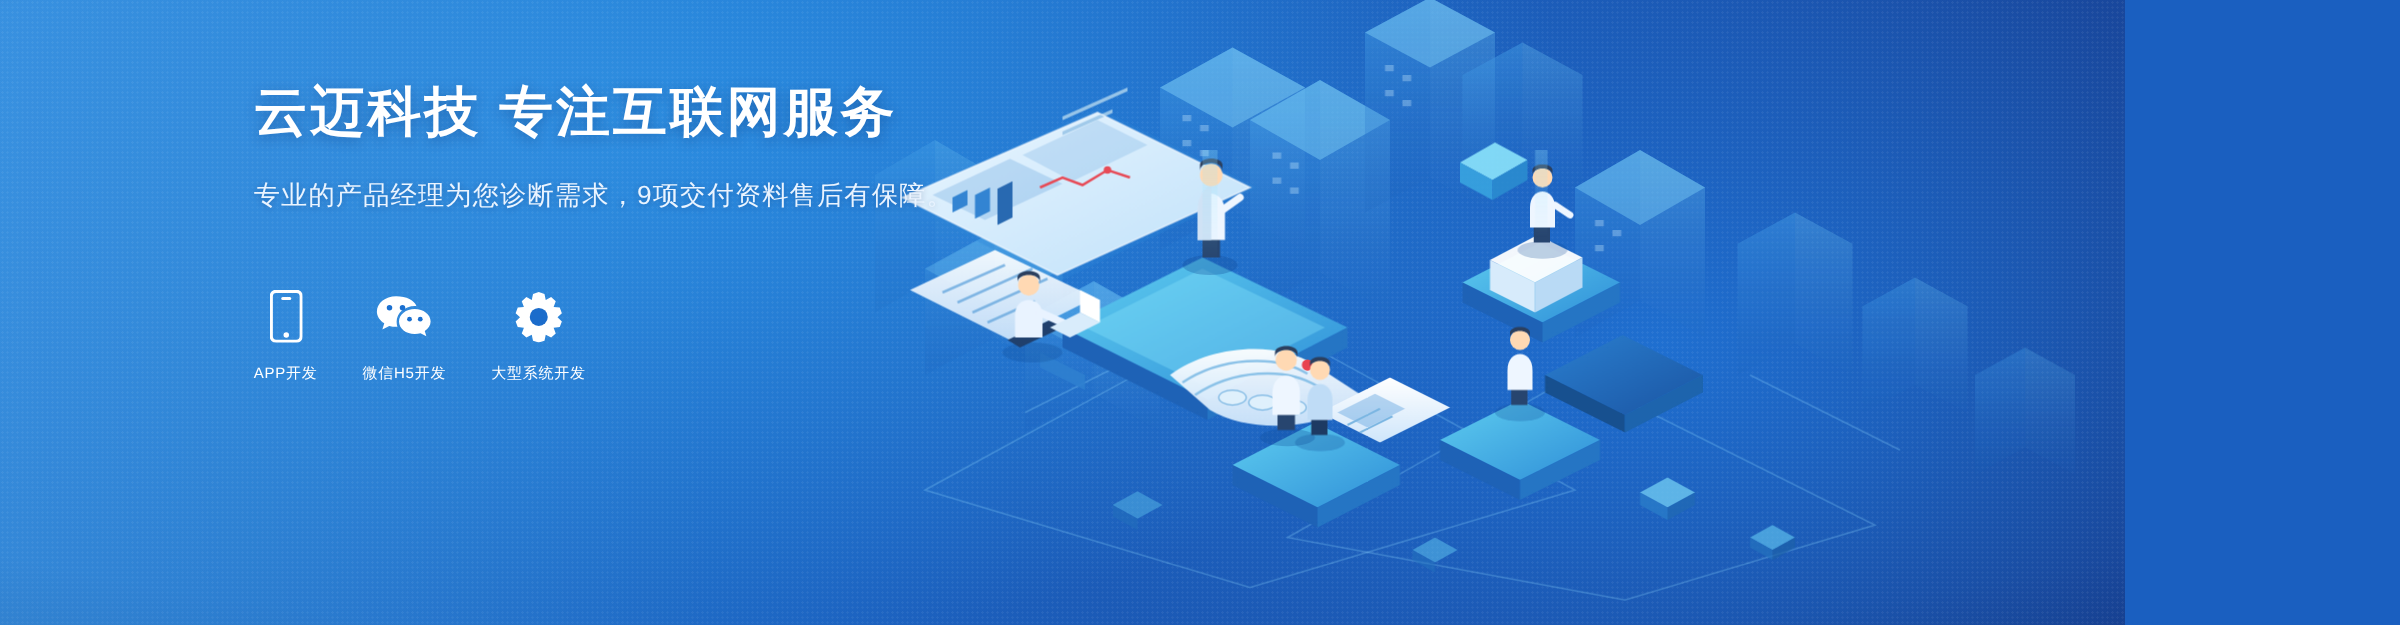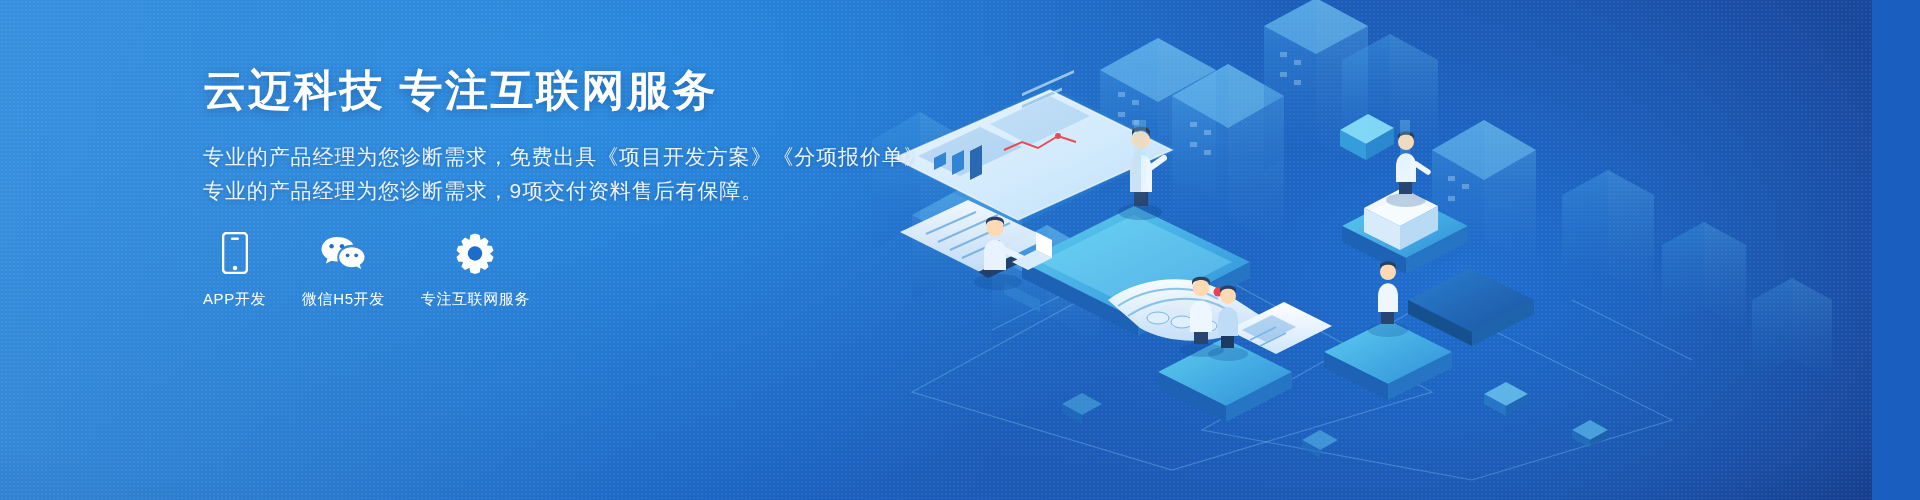--- a/index.html
+++ b/index.html
@@ -2,21 +2,21 @@
 <html><head>
 <meta charset="utf-8">
 <style>
   html,body{margin:0;padding:0;}
   body{
     width:1920px;height:500px;overflow:hidden;
     font-family:"Liberation Sans","DejaVu Sans",sans-serif;
     background:#1a5fc0;
   }
   #banner{
-    position:relative;width:1872px;height:500px;overflow:hidden;
+    position:relative;width:1700px;height:500px;overflow:hidden;
     background:
       radial-gradient(1200px 700px at 30% 18%, #2b8ce0 0%, rgba(43,140,224,0) 62%),
       radial-gradient(900px 600px at 78% 55%, #1f6fd0 0%, rgba(31,111,208,0) 60%),
       linear-gradient(118deg,#2585dc 0%, #2178cf 22%, #1c62c0 48%, #1a4fa8 74%, #173f90 100%);
   }
   
   #banner:before{
     content:"";position:absolute;inset:0;
     background-image:radial-gradient(rgba(255,255,255,.055) 1px, rgba(255,255,255,0) 1px);
     background-size:4px 4px;pointer-events:none;
@@ -46,21 +46,21 @@
     text-shadow:0 1px 5px rgba(0,25,80,.28);
   }
   .sub div{margin:0;}
 
   
   .svc{position:absolute;left:203px;top:230px;display:flex;align-items:flex-start;z-index:20;}
   .svc-item{display:flex;flex-direction:column;align-items:center;margin-right:36px;}
   .svc-item:last-child{margin-right:0;}
   .svc-ico{height:46px;display:flex;align-items:center;justify-content:center;margin-bottom:14px;}
   .svc-ico svg{display:block;}
-  .svc-lab{font-size:15px;color:#ffffff;letter-spacing:.6px;white-space:nowrap;}
+  .svc-lab{font-size:12px;color:#ffffff;letter-spacing:.6px;white-space:nowrap;}
 
   
   #art{position:absolute;right:0;top:0;width:1000px;height:500px;z-index:10;}
   #art svg{display:block;}
 </style>
 </head>
 <body>
 
 <div id="banner">
   <div class="sheen"></div>
@@ -365,21 +365,20 @@
       <g opacity=".5">
         <rect x="262" y="120" width="12" height="90" fill="url(#glowv)"></rect>
         <rect x="528" y="120" width="10" height="70" fill="url(#glowv)"></rect>
       </g>
     </svg>
   </div>
 
   <div class="copy">
     <h1 class="title">云迈科技 专注互联网服务</h1>
     <div class="sub">
-      <div>专业的产品经理为您诊断需求，免费出具《项目开发方案》《分项报价单》</div>
       <div>专业的产品经理为您诊断需求，9项交付资料售后有保障。</div>
     </div>
   </div>
 
   <div class="svc">
 
     <div class="svc-item">
       <div class="svc-ico">
         <svg width="26" height="42" viewBox="0 0 26 42">
           <rect x="1" y="1" width="24" height="40" rx="4" fill="none" stroke="#ffffff" stroke-width="2.6"></rect>
@@ -415,19 +414,19 @@
       <div class="svc-ico">
         <svg width="42" height="42" viewBox="0 0 42 42">
           <path d="M21 1.5 L25.6 3.1 L26.6 7.9 L30.9 5.6 L34.6 8.9 L32.9 13.5 L37.8 14 L39.5 18.5
                    L36 21.8 L39.5 25.1 L37.8 29.6 L32.9 30.1 L34.6 34.7 L30.9 38 L26.6 35.7
                    L25.6 40.5 L21 42 L16.4 40.5 L15.4 35.7 L11.1 38 L7.4 34.7 L9.1 30.1
                    L4.2 29.6 L2.5 25.1 L6 21.8 L2.5 18.5 L4.2 14 L9.1 13.5 L7.4 8.9
                    L11.1 5.6 L15.4 7.9 L16.4 3.1 Z" fill="#ffffff"></path>
           <circle cx="21" cy="21.5" r="7.2" fill="#1b6ccb"></circle>
         </svg>
       </div>
-      <div class="svc-lab">专注互联网服务</div>
+      <div class="svc-lab">大型系统开发</div>
     </div>
 
   </div>
 
   <div class="vign"></div>
 </div>
 
 </body></html>

